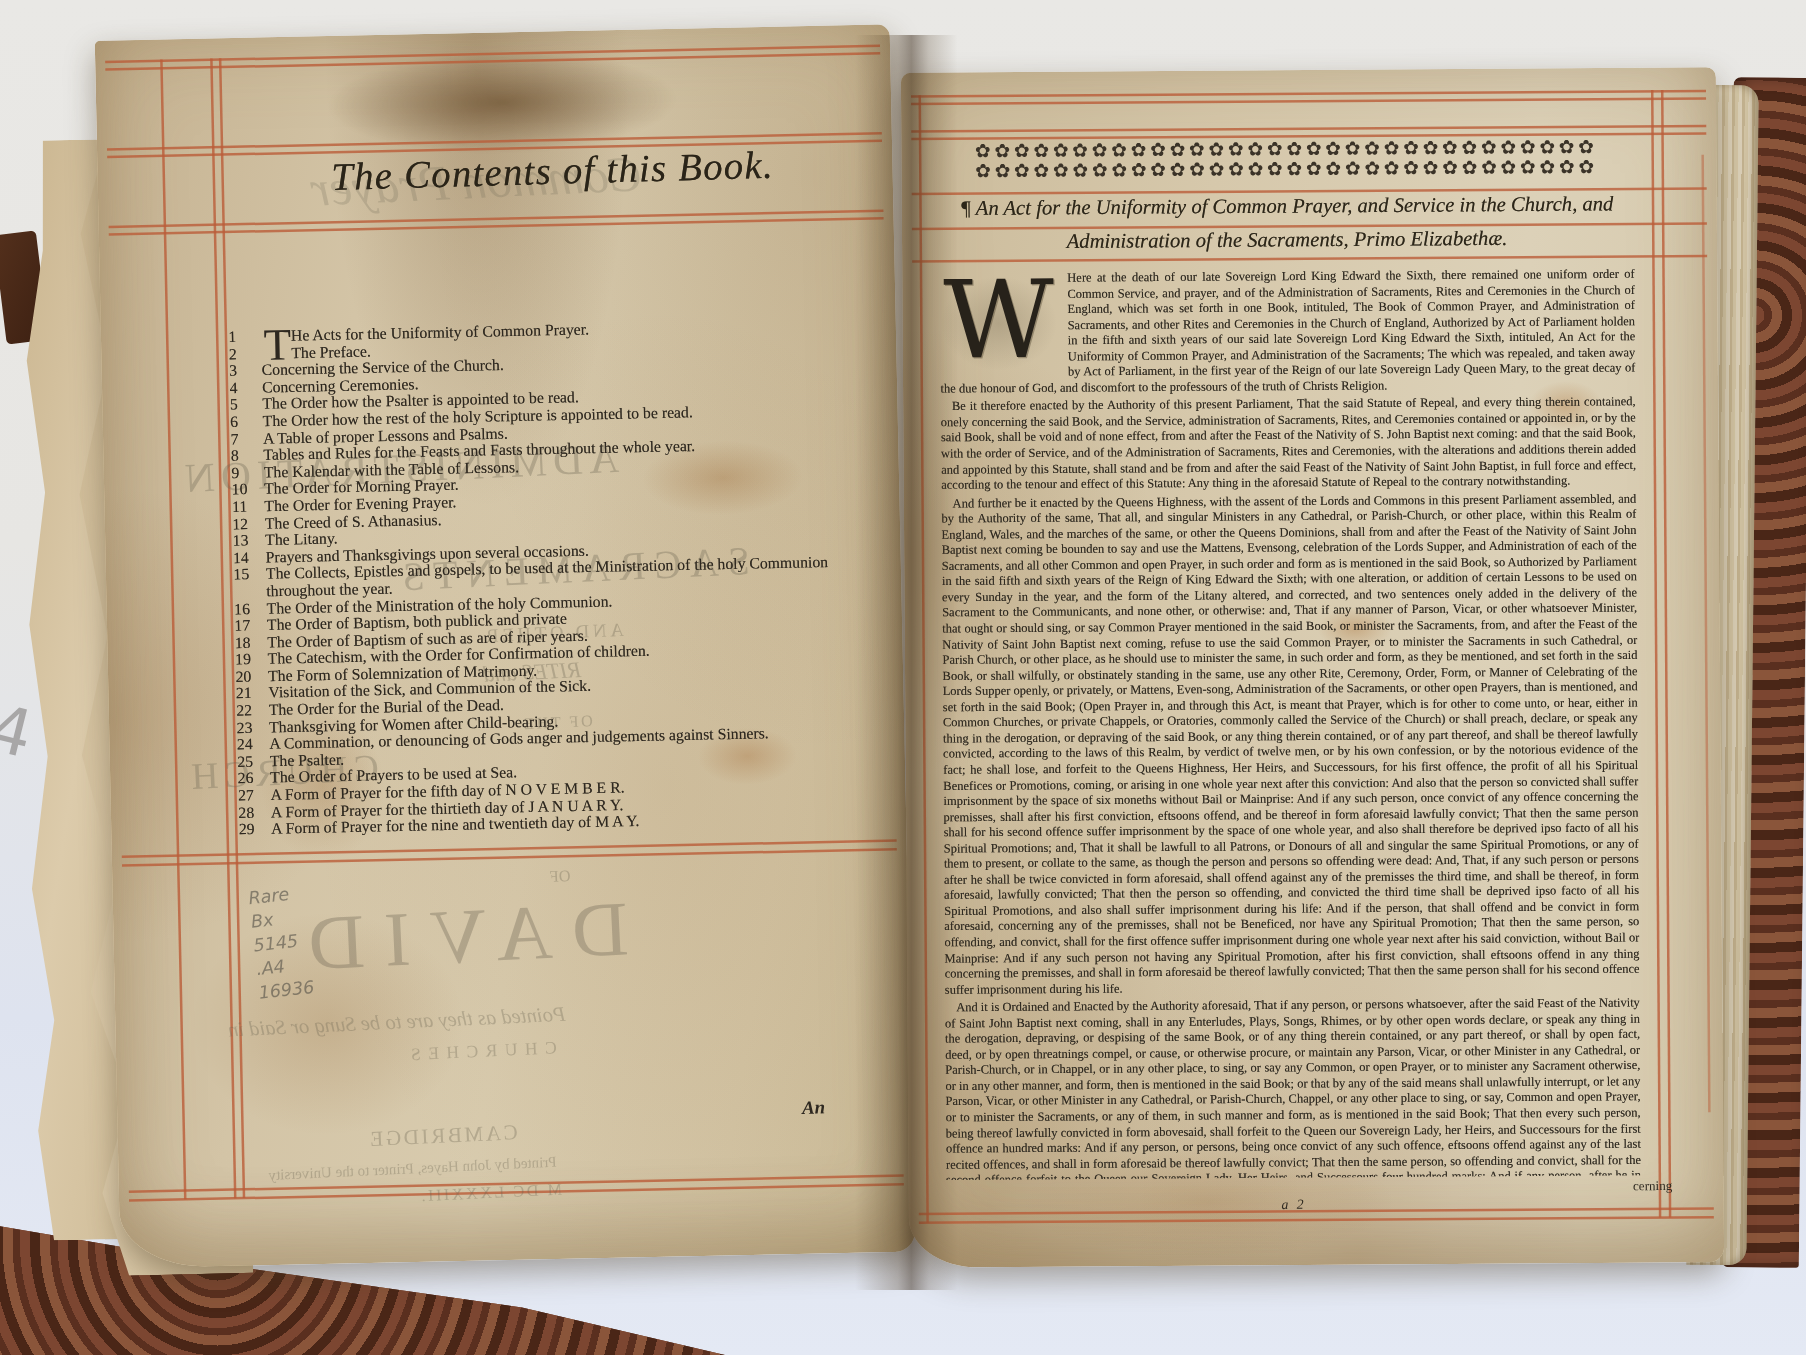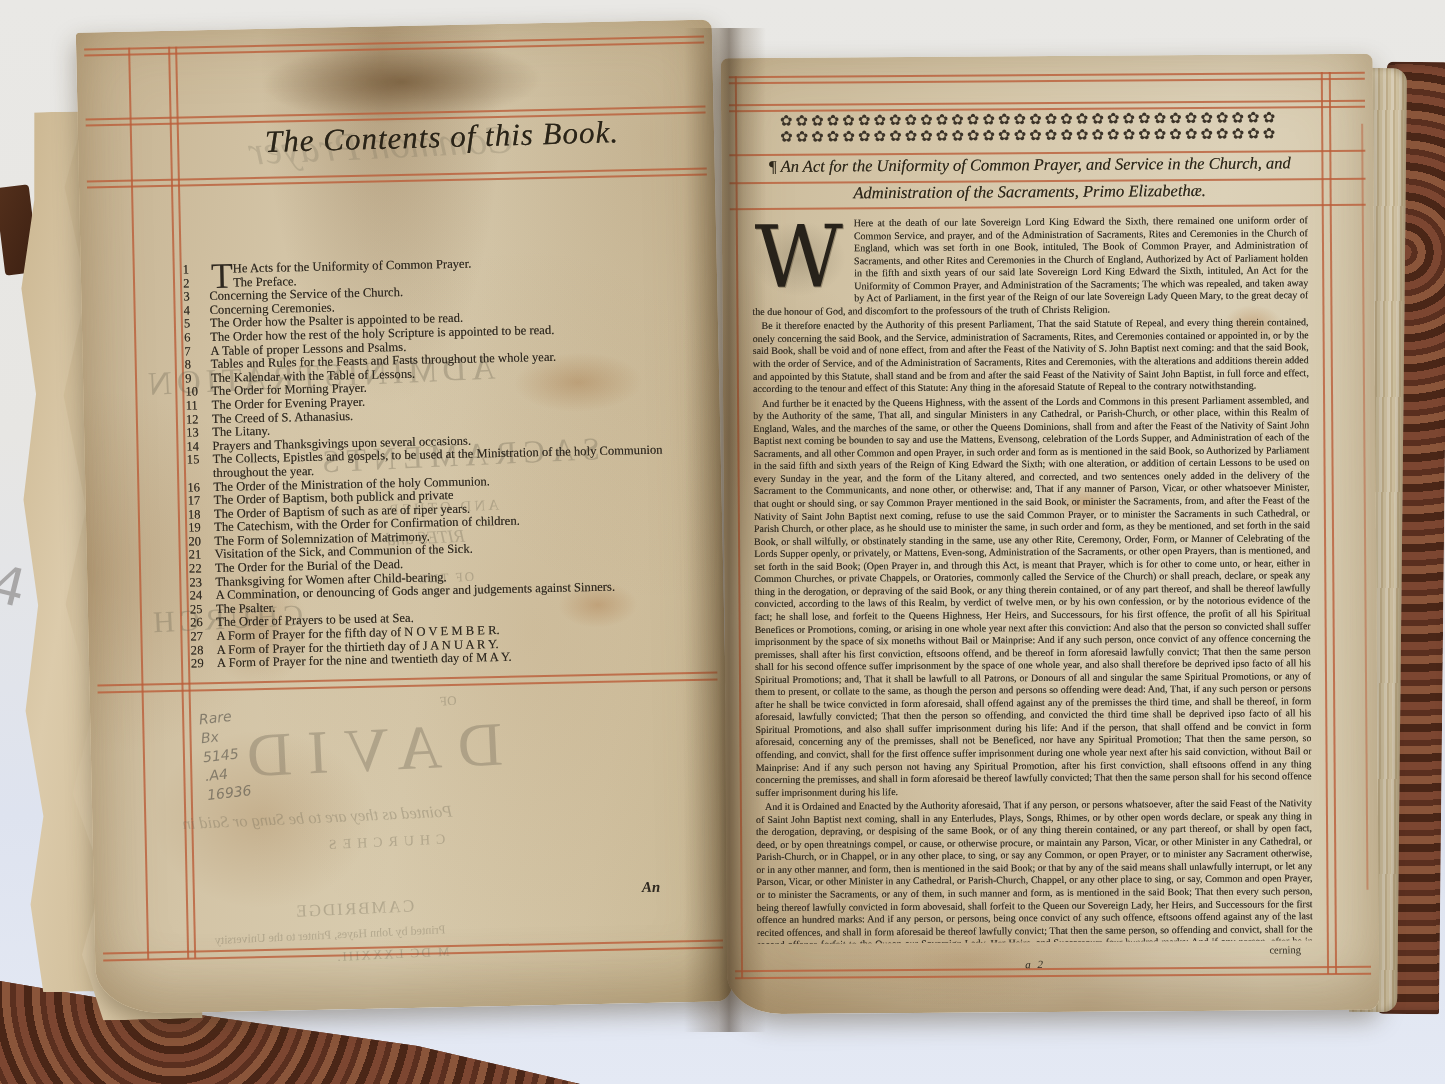--- a/index.html
+++ b/index.html
@@ -87,21 +87,21 @@
     text-shadow:0 0 .4px rgba(44,38,25,.6);}
   .act-h1{top:99px;} .act-h2{top:126px;}
   .body-col{left:30px;top:160px;width:556px;height:726px;overflow:hidden;text-align:justify;
     font-size:10px;line-height:12.55px;color:#2f2a21;text-shadow:0 0 .35px rgba(47,42,33,.6);}
   .para{margin:0 0 2px 0;text-indent:9px;}
   .para.first{text-indent:0;}
   .dropcap{float:left;width:94px;height:76px;margin:3px 8px 0 0;font-size:86px;line-height:72px;
     text-align:center;font-family:"DejaVu Serif",serif;color:#27221a;
     background:radial-gradient(ellipse at 50% 50%, rgba(60,50,30,.20), rgba(60,50,30,0) 70%);
     text-shadow:1px 1px 0 rgba(60,50,30,.35);}
-  .catchword-right{left:468px;top:890px;width:106px;text-align:right;font-size:10.5px;color:#2f2a21;}
+  .catchword-right{left:505px;top:890px;width:106px;text-align:right;font-size:10.5px;color:#2f2a21;}
   .sig{left:30px;top:902px;width:556px;text-align:center;font-size:11px;font-style:italic;color:#2f2a21;letter-spacing:2px;}
   
   .stain{pointer-events:none;}
   .s1{left:180px;top:14px;width:290px;height:84px;background:radial-gradient(ellipse,rgba(82,52,20,.55),rgba(82,52,20,0) 68%);filter:blur(1px);}
   .s2{left:430px;top:330px;width:130px;height:60px;background:radial-gradient(ellipse,rgba(150,95,40,.3),rgba(150,95,40,0) 70%);}
   .s3{left:470px;top:560px;width:80px;height:46px;background:radial-gradient(ellipse,rgba(160,100,45,.3),rgba(160,100,45,0) 70%);}
   .s4{left:500px;top:250px;width:60px;height:40px;background:radial-gradient(ellipse,rgba(170,110,50,.35),rgba(170,110,50,0) 70%);}
   .s5{left:120px;top:540px;width:100px;height:120px;background:radial-gradient(ellipse,rgba(150,100,50,.25),rgba(150,100,50,0) 70%);}
   .s6{left:60px;top:700px;width:220px;height:180px;background:radial-gradient(ellipse,rgba(140,95,45,.22),rgba(140,95,45,0) 70%);}
 </style>

